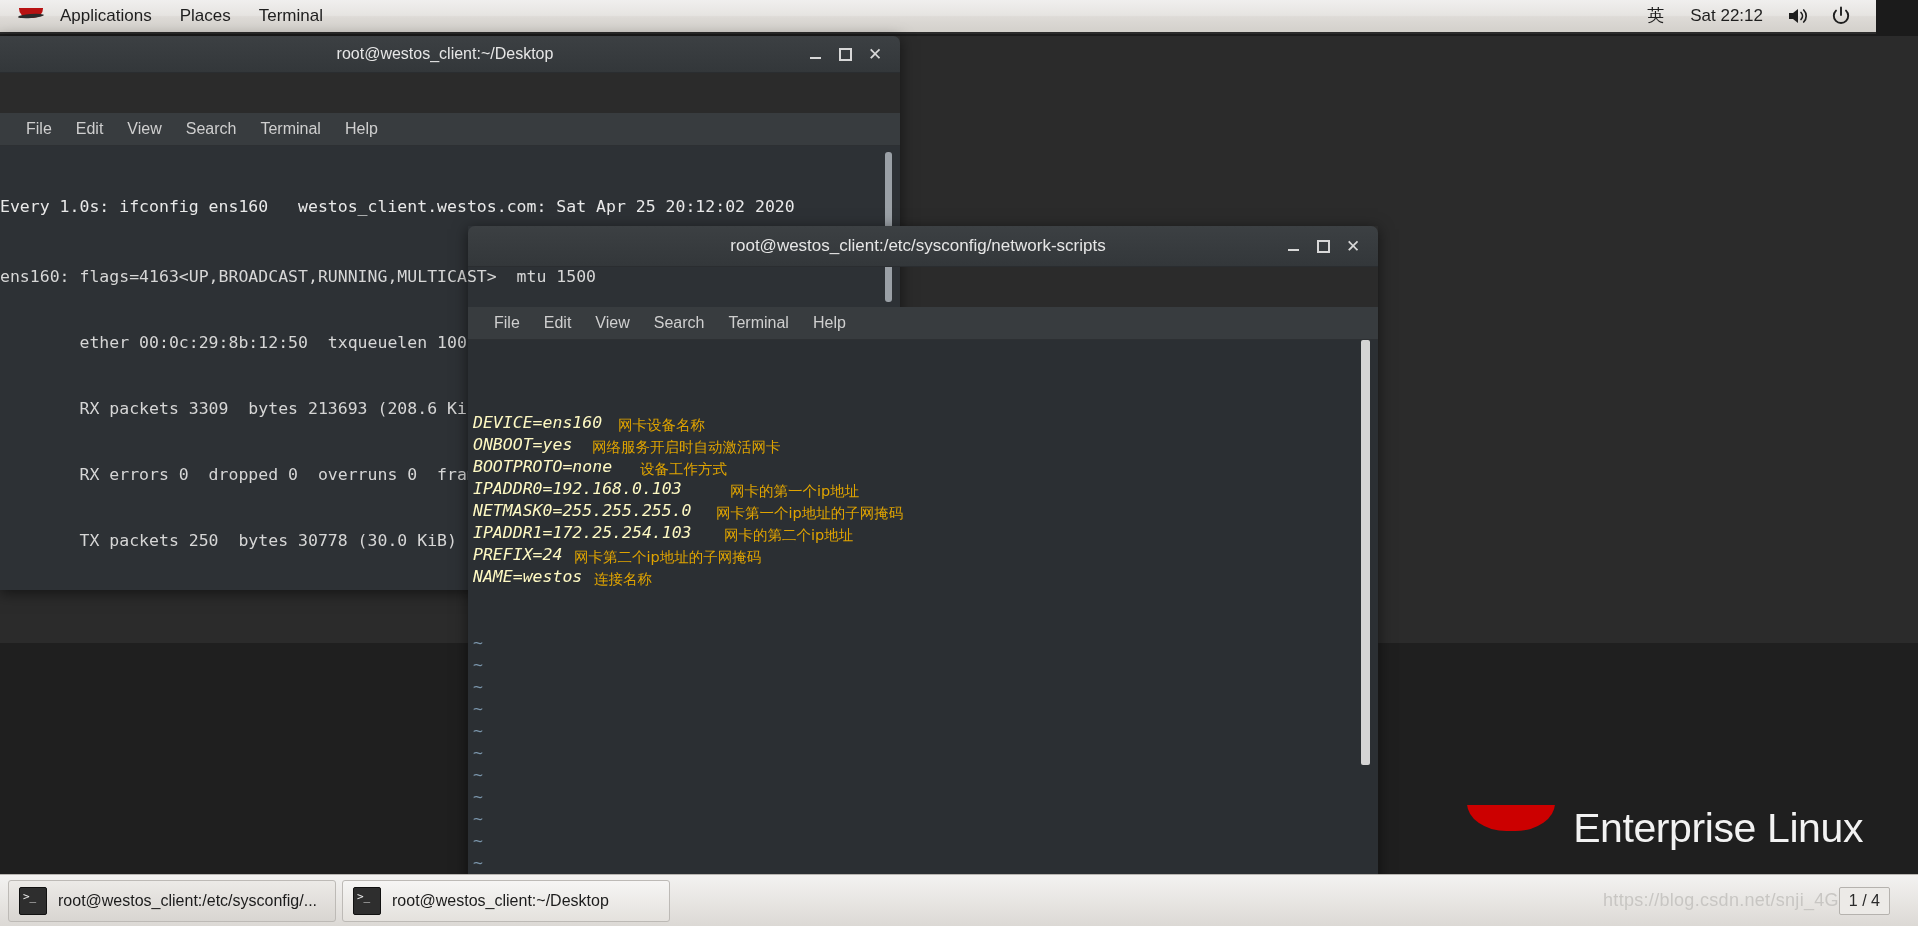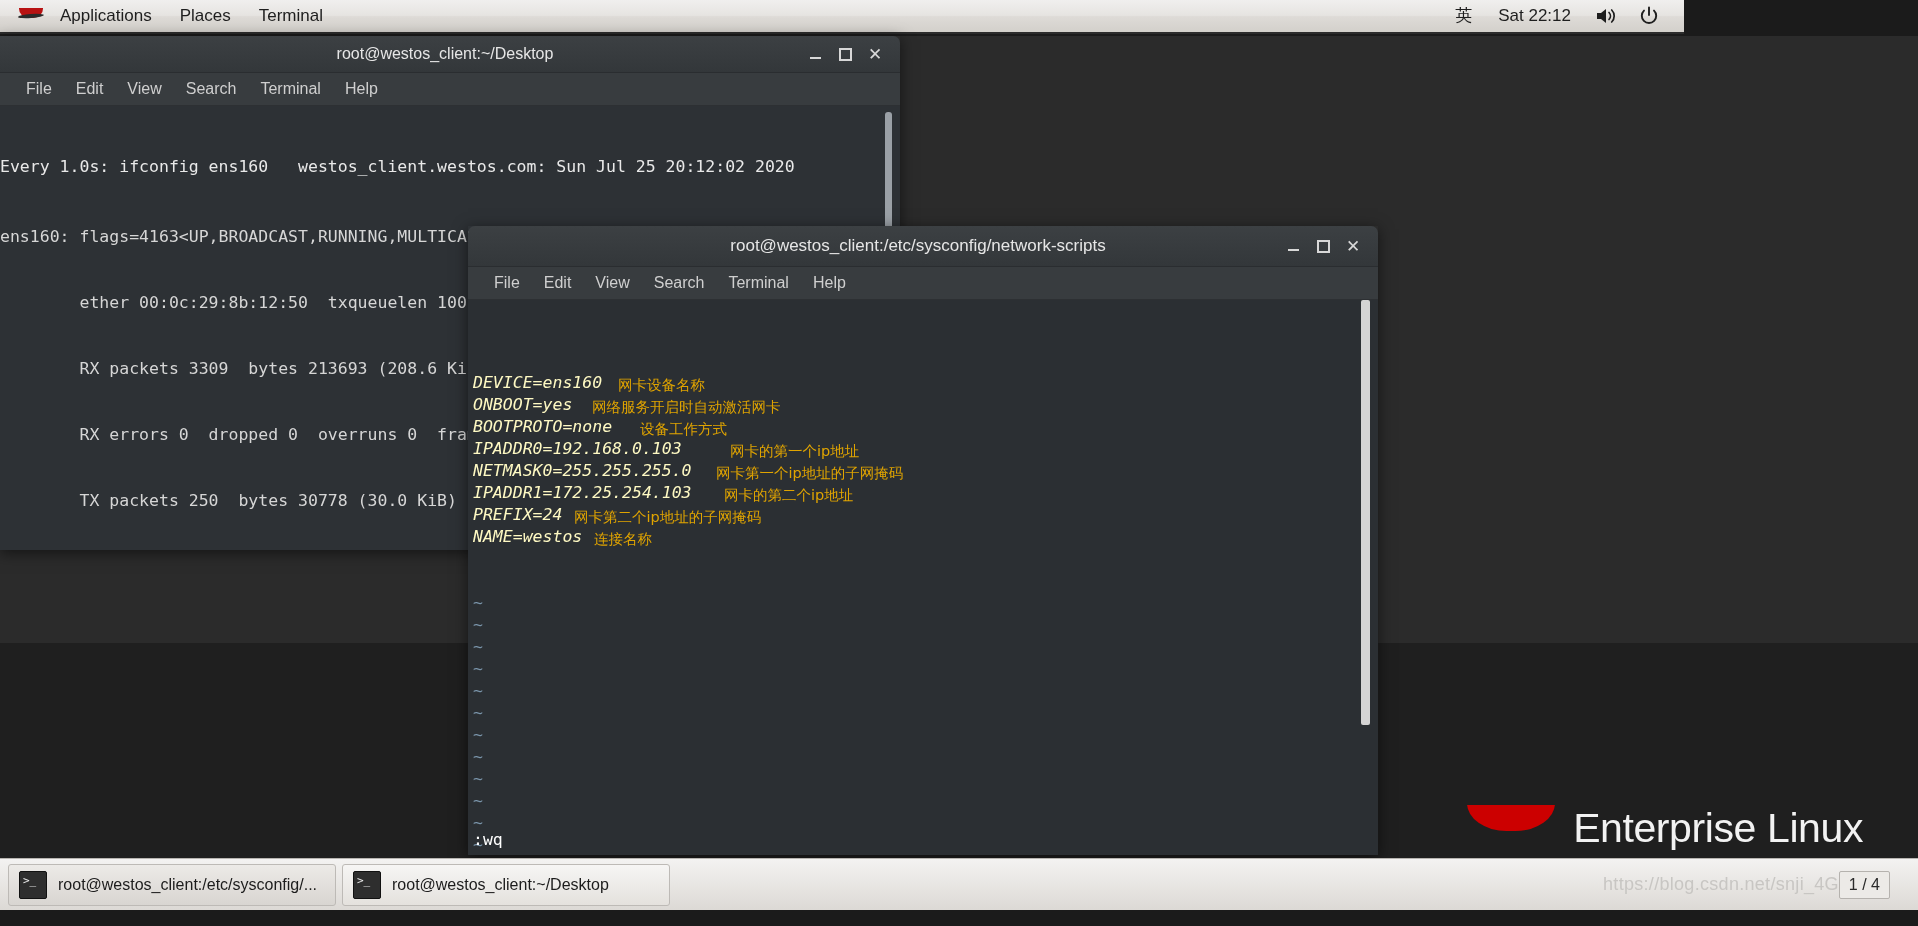--- a/index.html
+++ b/index.html
@@ -64,21 +64,21 @@
     font-weight: 400;
     line-height: 1;
     padding-bottom: 2px;
     white-space: nowrap;
   }
 
   
   #top-panel {
     position: absolute;
     left: 0; top: 0;
-    width: 1684px; height: 34px;
+    width: 1876px; height: 34px;
     background: linear-gradient(to bottom, #f0efee 0%, #e6e4e1 48%, #dedbd7 52%, #d3d0cb 100%);
     border-bottom: 2px solid #2c2c2c;
     display: flex;
     align-items: center;
     box-sizing: border-box;
     padding: 0 14px 0 10px;
   }
   .panel-menu {
     display: flex;
     align-items: center;
@@ -180,20 +180,21 @@
   .win-btn .min { display:block; width:11px; height:2px; background:#d8d8d8; margin-top:8px;}
   .win-btn .max { display:block; width:9px; height:9px; border:2px solid #d8d8d8;}
   .win-btn .cls { font-size: 17px; line-height: 1; }
   .menubar {
     height: 32px;
     background: #383c3f;
     display: flex;
     align-items: center;
     padding-left: 14px;
     border-bottom: 1px solid #2d3033;
+    margin-top: 40px;
   }
   .menubar-item {
     font-size: 16px;
     color: #cfcfcf;
     padding: 0 12px;
     line-height: 32px;
     white-space: nowrap;
     cursor: default;
   }
   .term-body {
@@ -283,21 +284,21 @@
   #front-scroll-area {
     position: absolute;
     right: 2px; top: 0;
     width: 17px; height: 555px;
     background: #2b2f33;
   }
 
   
   #taskbar {
     position: absolute;
-    left: 0; bottom: 16px;
+    left: 0; bottom: 0;
     width: 1918px; height: 52px;
     background: linear-gradient(to bottom, #f3f2f1 0%, #e8e6e3 50%, #dcd9d5 100%);
     border-top: 1px solid #b8b5b1;
     display: flex;
     align-items: center;
     padding: 0 8px;
     box-sizing: border-box;
   }
   .task-btn {
     height: 40px;
@@ -418,21 +419,21 @@
   </div>
   <div class="menubar">
     <div class="menubar-item">File</div>
     <div class="menubar-item">Edit</div>
     <div class="menubar-item">View</div>
     <div class="menubar-item">Search</div>
     <div class="menubar-item">Terminal</div>
     <div class="menubar-item">Help</div>
   </div>
   <div class="term-body">
-    <div class="watch-header">Every 1.0s: ifconfig ens160   westos_client.westos.com: Sun Jul 25 20:12:02 2020</div>
+    <div class="watch-header">Every 1.0s: ifconfig ens160   westos_client.westos.com: Sat Apr 25 20:12:02 2020</div>
     <div>ens160: flags=4163&lt;UP,BROADCAST,RUNNING,MULTICAST&gt;  mtu 1500</div>
     <div>        ether 00:0c:29:8b:12:50  txqueuelen 1000  (Ethernet)</div>
     <div>        RX packets 3309  bytes 213693 (208.6 KiB)</div>
     <div>        RX errors 0  dropped 0  overruns 0  frame 0</div>
     <div>        TX packets 250  bytes 30778 (30.0 KiB)</div>
     
     <div id="back-scroll-track">
       <div id="back-scrollbar"></div>
     </div>
   </div>

